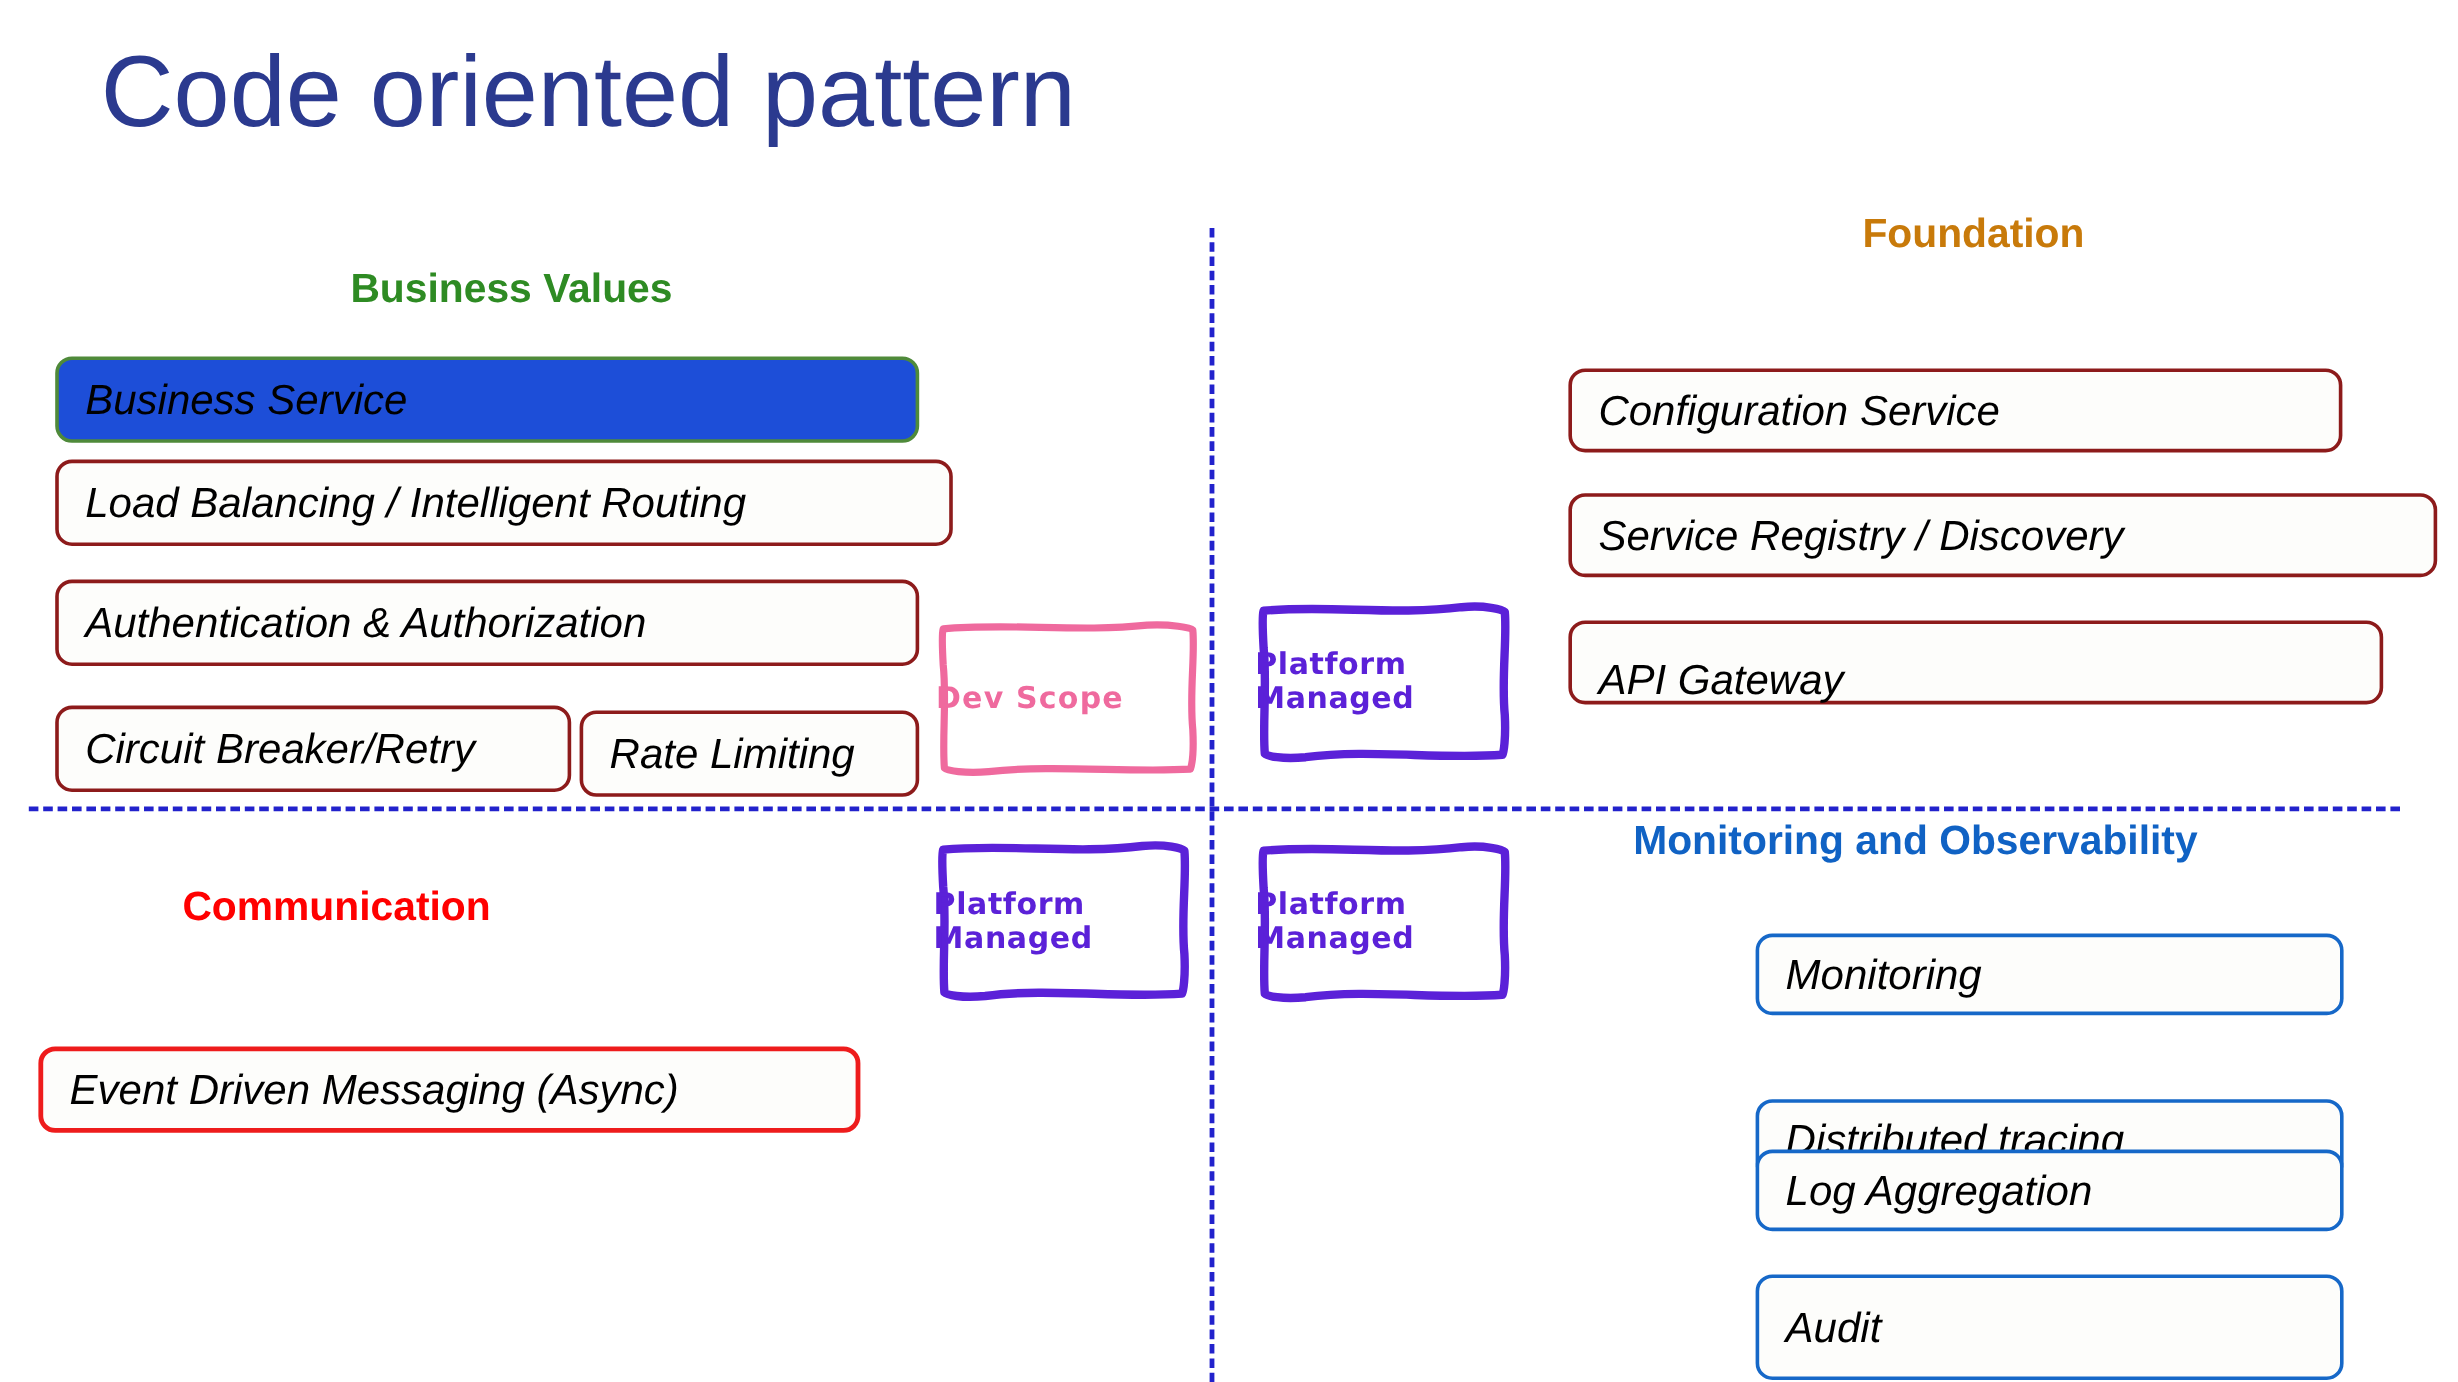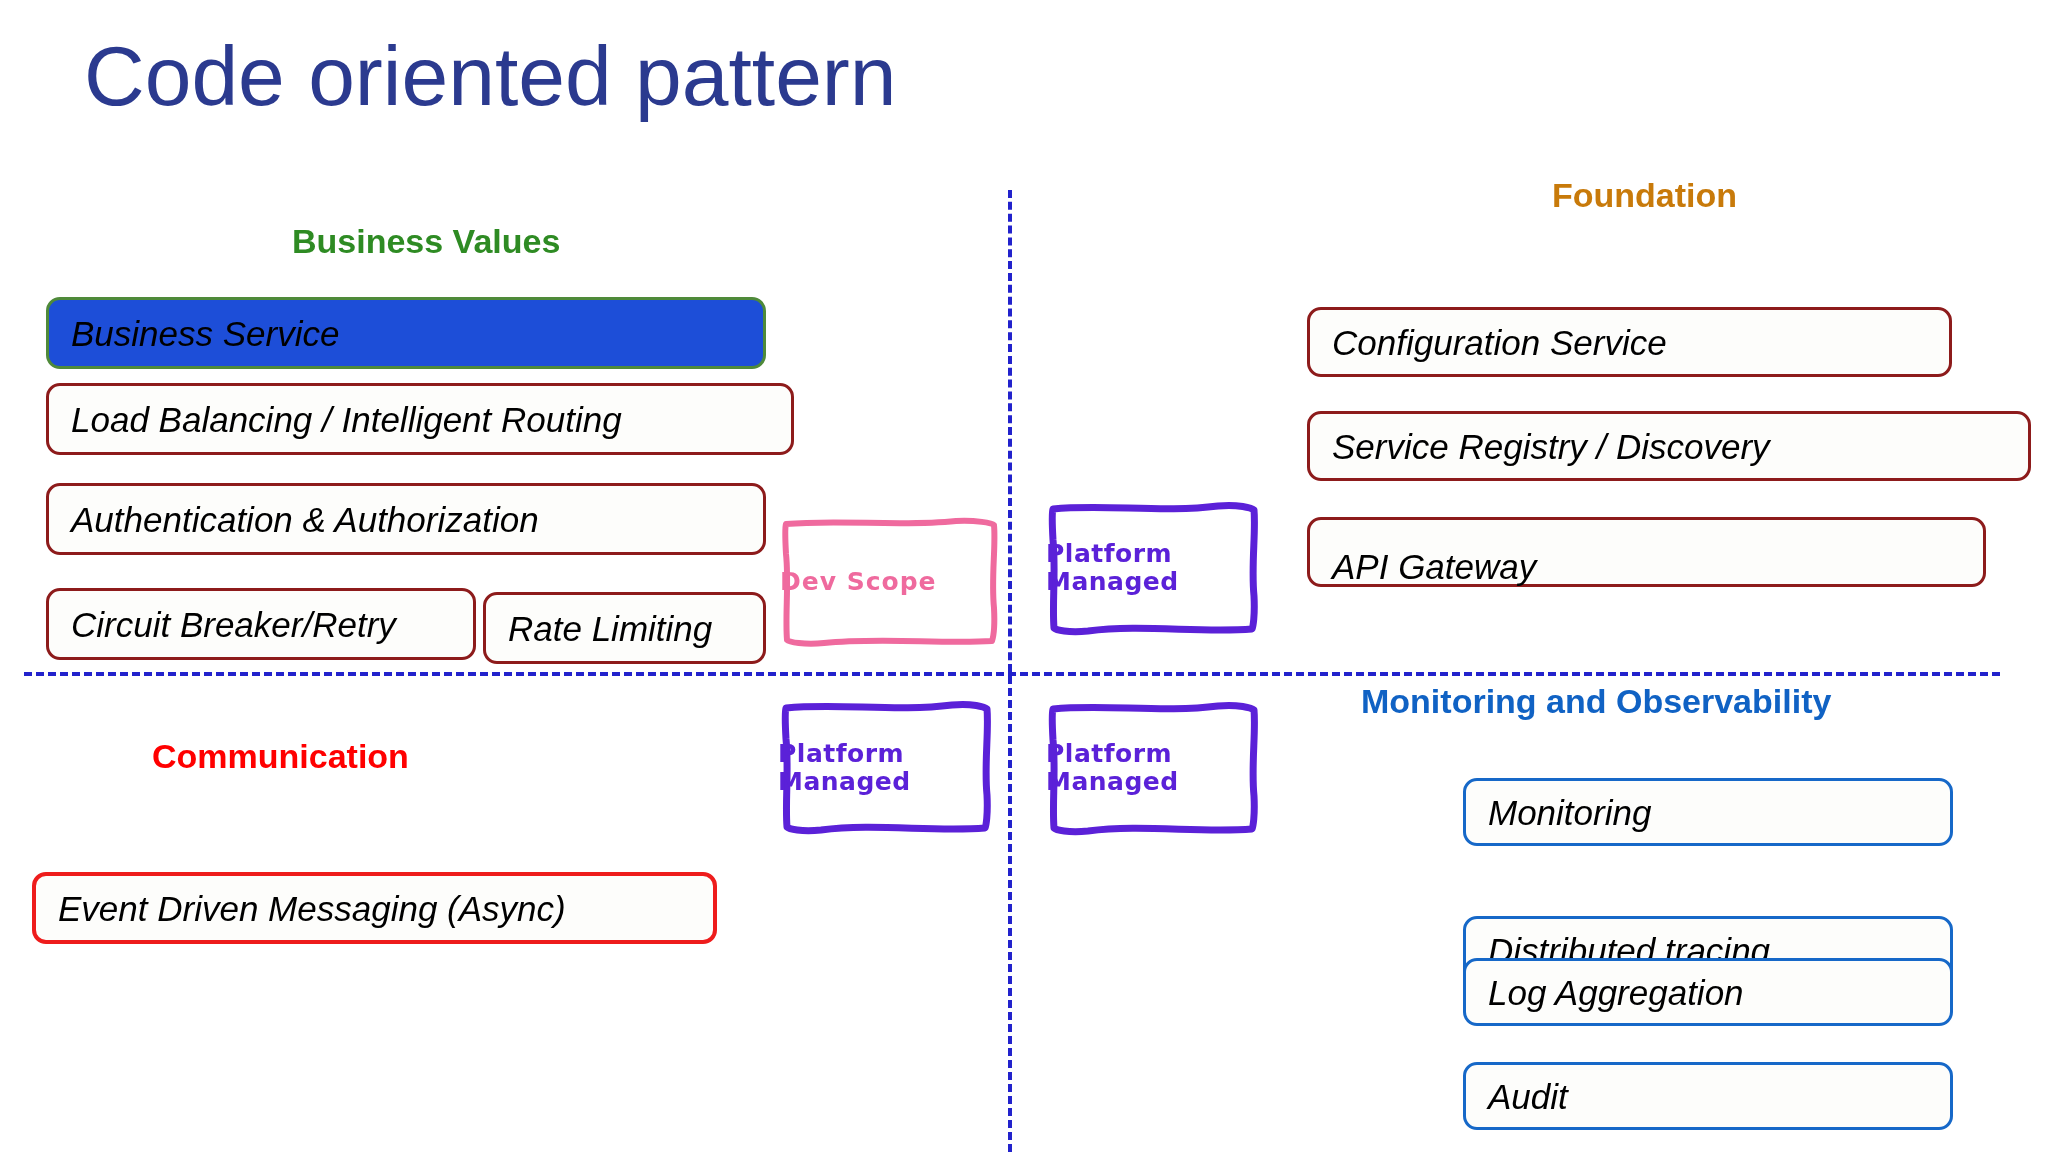--- a/index.html
+++ b/index.html
@@ -156,21 +156,21 @@
   </div>
 
   <div class="pill blue" style="left:1463px; top:868px; width:490px; height:68px;margin-top:48px;">
     <span class="pill-label">Distributed tracing</span>
   </div>
 
   <div class="pill blue" style="left:1463px; top:958px; width:490px; height:68px;">
     <span class="pill-label">Log Aggregation</span>
   </div>
 
-  <div class="pill blue" style="left:1463px; top:1062px; width:490px; height:68px;">
+  <div class="pill blue" style="left:1463px; top:1062px; width:490px; height:88px;">
     <span class="pill-label">Audit</span>
   </div>
 
   <div class="sketch pink" style="left:780px; top:516px; width:220px; height:132px;">
     <svg width="220" height="132" viewBox="0 0 220 132" aria-hidden="true">
       <path d="M6,8 C60,3 120,11 176,5 C196,4 212,7 214,9
                C216,30 211,62 214,92 C215,112 213,122 212,125
                C160,128 98,121 44,127 C24,129 9,126 7,124
                C5,100 9,66 6,38 C5,20 5,11 6,8 Z" fill="none" stroke="#ef6a9e" stroke-width="6" stroke-linejoin="round" stroke-linecap="round"></path>
     </svg>

